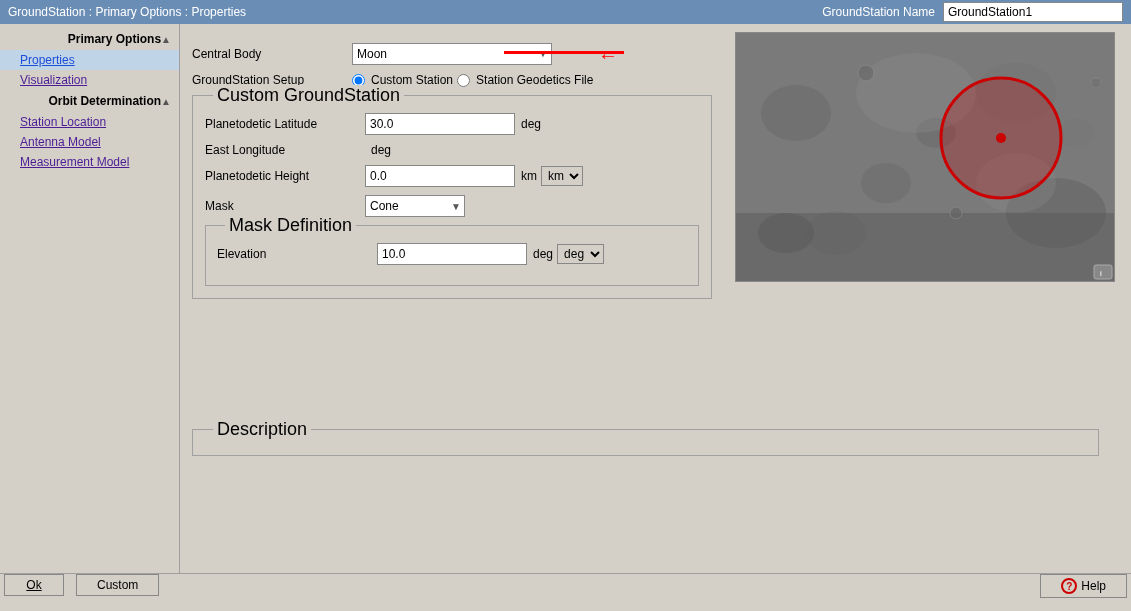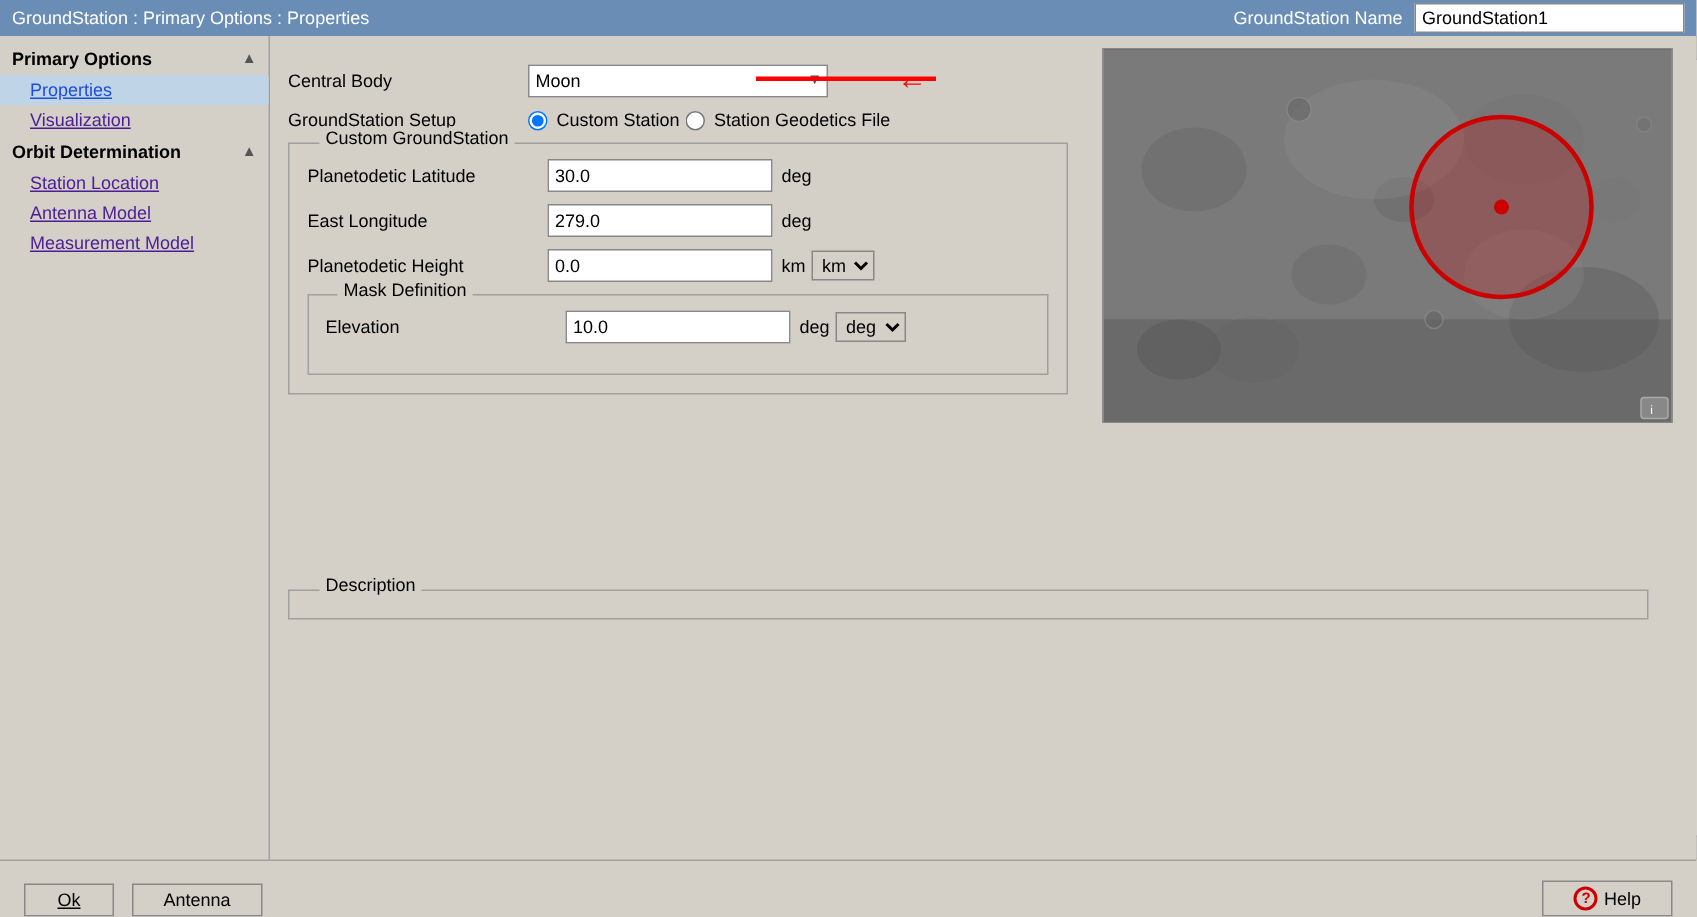--- a/index.html
+++ b/index.html
@@ -44,21 +44,21 @@
     .sidebar {
       width: 180px;
       background: #d4d0c8;
       border-right: 1px solid #a0a0a0;
       padding: 4px 0;
       flex-shrink: 0;
     }
     .sidebar-section-header {
       display: flex;
       align-items: center;
-      justify-content: space-between;
+      justify-content: flex-end;
       padding: 4px 8px;
       font-weight: bold;
       font-size: 12px;
       cursor: pointer;
     }
     .sidebar-section-header .collapse-icon {
       font-size: 10px;
       color: #555;
     }
     .sidebar-item {
@@ -140,21 +140,21 @@
 
     
     .fieldset-box {
       border: 1px solid #a0a0a0;
       background: #d4d0c8;
       margin-top: 8px;
       padding: 8px 12px 12px 12px;
       width: 520px;
     }
     .fieldset-legend {
-      font-size: 12px;
+      font-size: 18px;
       padding: 0 4px;
       margin-left: 8px;
       background: #d4d0c8;
       position: relative;
       top: -1px;
     }
     .fieldset-inner-row {
       display: flex;
       align-items: center;
       margin-bottom: 8px;
@@ -202,22 +202,22 @@
     
     .bottom-bar {
       position: absolute;
       bottom: 0;
       left: 0;
       right: 0;
       height: 38px;
       background: #d4d0c8;
       border-top: 1px solid #a0a0a0;
       display: flex;
-      align-items: flex-end;
-      padding: 0 16px;
+      align-items: flex-start;
+      padding: 0 4px;
       gap: 12px;
     }
     .btn {
       border: 1px solid #888;
       background: #d4d0c8;
       padding: 3px 20px;
       font-size: 12px;
       cursor: pointer;
       min-width: 60px;
       text-align: center;
@@ -413,34 +413,43 @@
         </div>
 
         <div class="fieldset-inner-row">
           <span class="fieldset-label">Planetodetic Latitude</span>
           <input class="field-input" type="text" value="30.0" style="">
           <span class="unit-label">deg</span>
         </div>
 
         <div class="fieldset-inner-row">
           <span class="fieldset-label">East Longitude</span>
-          <input class="field-input" type="text" value="279.0" style="">
           <span class="unit-label">deg</span>
         </div>
 
         <div class="fieldset-inner-row">
           <span class="fieldset-label">Planetodetic Height</span>
           <input class="field-input" type="text" value="0.0" style="">
           <span class="unit-label">km</span>
           <select class="unit-dropdown">
             <option>km</option>
             <option>m</option>
           </select>
         </div>
 
+        <div class="fieldset-inner-row">
+          <span class="fieldset-label">Mask</span>
+          <div class="dropdown-wrapper">
+            <select style="min-width:100px;">
+              <option>Cone</option>
+              <option>Custom</option>
+            </select>
+            <span class="dropdown-arrow">▼</span>
+          </div>
+        </div>
 
         <div class="mask-fieldset">
           <div style="margin-top:-18px;margin-bottom:6px;">
             <span class="fieldset-legend">Mask Definition</span>
           </div>
           <div class="fieldset-inner-row">
             <span class="fieldset-label">Elevation</span>
             <input class="field-input" type="text" value="10.0" style="">
             <span class="unit-label">deg</span>
             <select class="unit-dropdown">
@@ -458,21 +467,21 @@
             <span class="fieldset-legend">Description</span>
           </div>
         </div>
       </div>
 
     </div>
   </div>
 
   <div class="bottom-bar">
     <button class="btn btn-ok">Ok</button>
-    <button class="btn">Antenna</button>
+    <button class="btn">Custom</button>
     <div style="flex:1;"></div>
     <button class="btn btn-help">
       <span class="help-icon">?</span>
       <span>Help</span>
     </button>
   </div>
 
 </div>
 
 </body></html>

